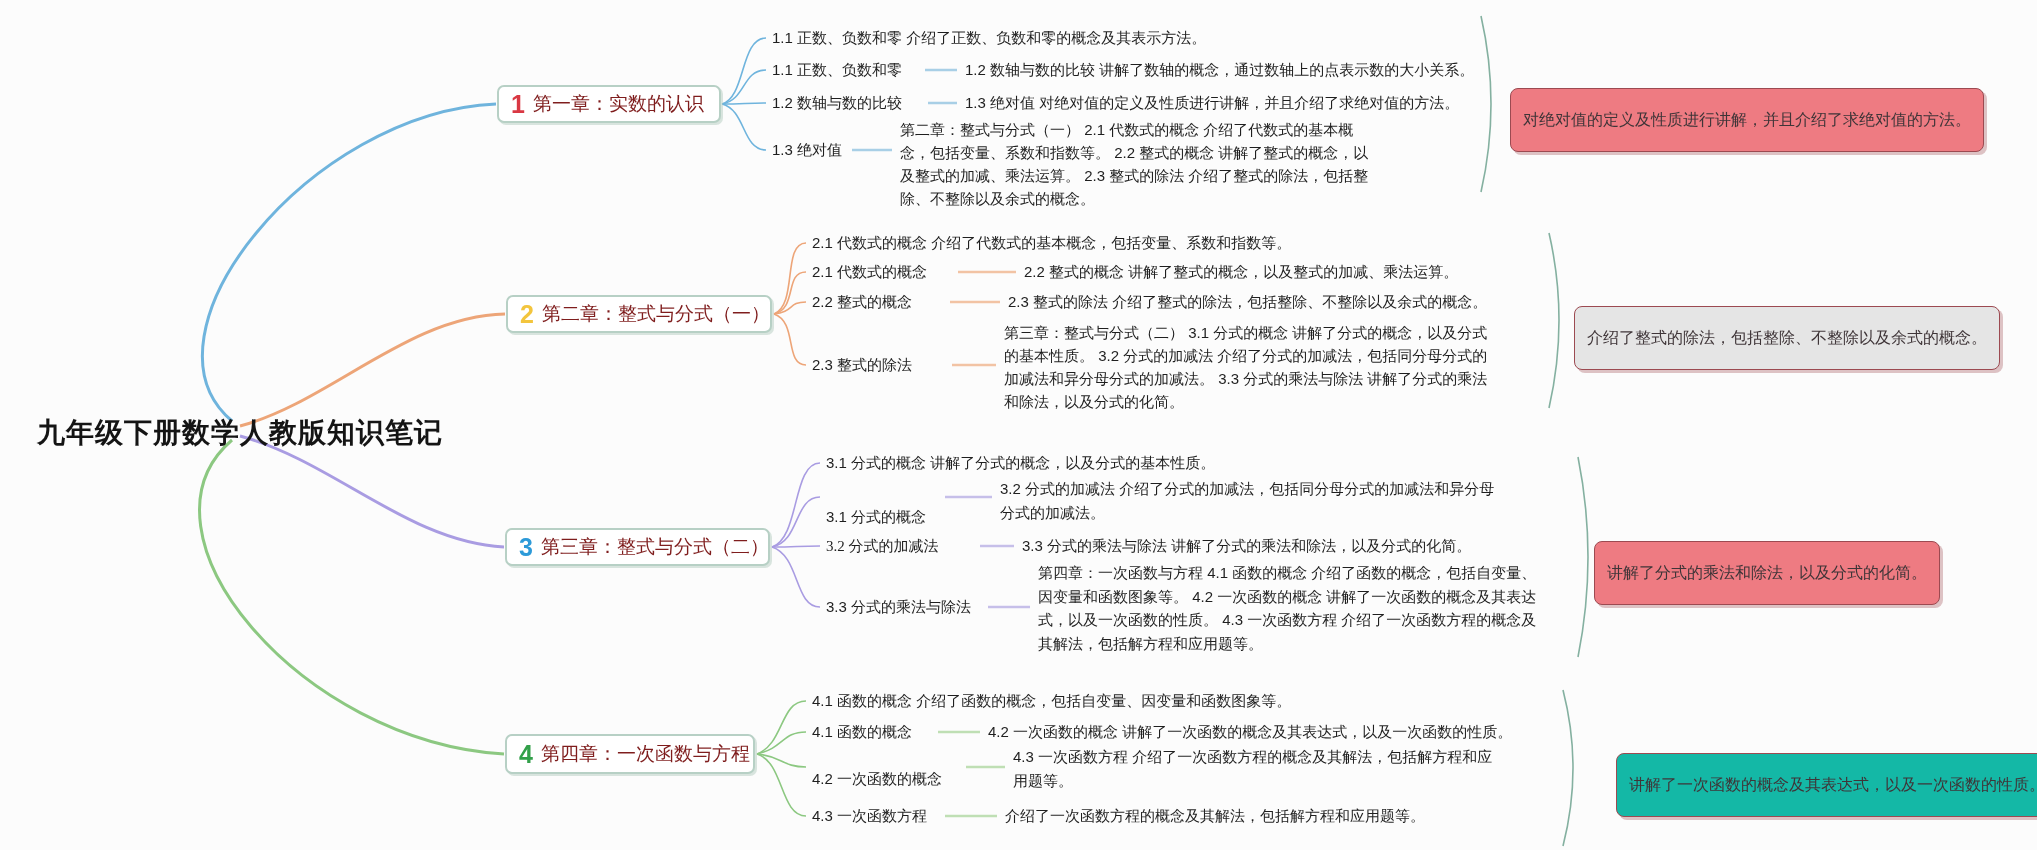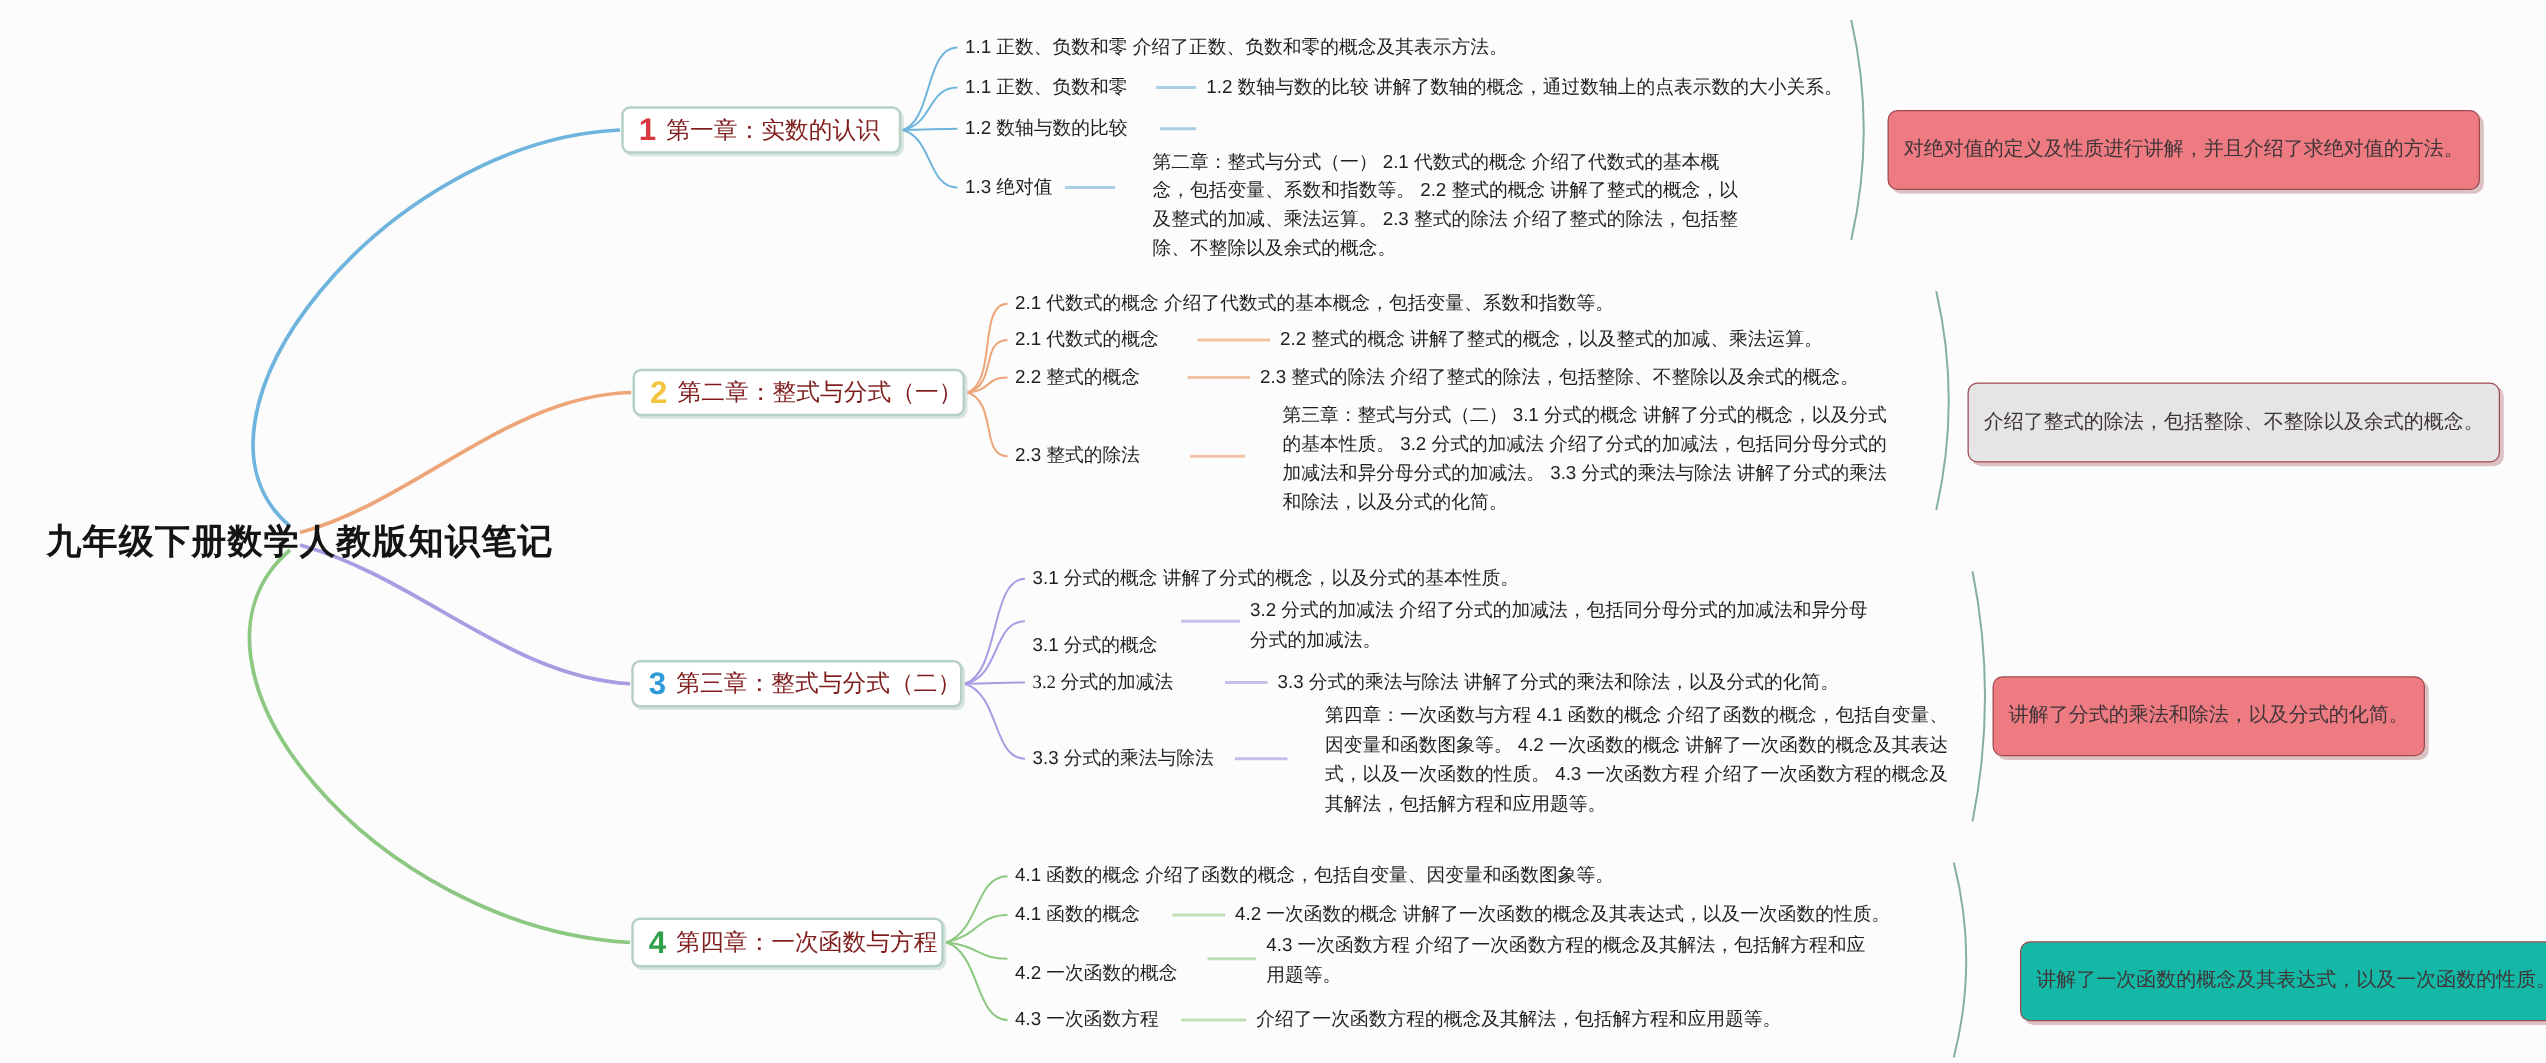--- a/index.html
+++ b/index.html
@@ -7,21 +7,21 @@
   .canvas{position:relative;width:2037px;height:850px;overflow:hidden;}
   svg.links{position:absolute;left:0;top:0;pointer-events:none;}
   svg.links path, svg.links line{fill:none;}
   .root{position:absolute;font-size:28px;font-weight:bold;color:#141414;white-space:nowrap;letter-spacing:1px;}
   .chapter{position:absolute;display:flex;align-items:center;gap:8px;background:#ffffff;
     border:2px solid #b7d0c5;border-radius:7px;padding:0 12px;box-sizing:border-box;
     box-shadow:2px 2px 0 rgba(173,199,187,.45);}
   .chapter .num{font-size:25px;font-weight:bold;line-height:1;}
   .chapter .ctitle{font-size:19px;color:#7f1d1d;white-space:nowrap;font-weight:500;}
   .lbl,.desc{position:absolute;font-size:15px;color:#1f1f1f;white-space:nowrap;line-height:20px;}
-  .para{position:absolute;font-size:15px;color:#1f1f1f;line-height:23px;margin-left:22px;}
+  .para{position:absolute;font-size:15px;color:#1f1f1f;line-height:23px;}
   .wrap2{position:absolute;font-size:15px;color:#1f1f1f;line-height:23.5px;}
   .callout{position:absolute;font-size:16px;line-height:22px;white-space:nowrap;
     padding:20px 12px;border-radius:8px;border:1.5px solid;box-shadow:3px 3px 0 rgba(150,60,66,.30);}
 </style>
 </head>
 <body>
 
 <div class="canvas" style="background:#fcfcfc;">
 
   <svg class="links" width="2037" height="850">
@@ -98,20 +98,21 @@
   </div>
   <div class="chapter" style="left: 505px; top: 734px; width: 250px; height: 40px; border-color: rgb(183, 208, 197);">
     <span class="num" style="color: rgb(51, 160, 74);">4</span>
     <span class="ctitle">第四章：一次函数与方程</span>
   </div>
 
   <div class="desc" style="left:772px;top:28px;">1.1 正数、负数和零 介绍了正数、负数和零的概念及其表示方法。</div>
   <div class="lbl" style="left:772px;top:60px;">1.1 正数、负数和零</div>
   <div class="desc" style="left:965px;top:60px;">1.2 数轴与数的比较 讲解了数轴的概念，通过数轴上的点表示数的大小关系。</div>
   <div class="lbl" style="left:772px;top:93px;">1.2 数轴与数的比较</div>
+  <div class="desc" style="left:965px;top:93px;">1.3 绝对值 对绝对值的定义及性质进行讲解，并且介绍了求绝对值的方法。</div>
   <div class="lbl" style="left:772px;top:140px;">1.3 绝对值</div>
   <div class="para" style="left:900px;top:118px;width:478px;">第二章：整式与分式（一） 2.1 代数式的概念 介绍了代数式的基本概念，包括变量、系数和指数等。 2.2 整式的概念 讲解了整式的概念，以及整式的加减、乘法运算。 2.3 整式的除法 介绍了整式的除法，包括整除、不整除以及余式的概念。</div>
 
   <div class="desc" style="left:812px;top:233px;">2.1 代数式的概念 介绍了代数式的基本概念，包括变量、系数和指数等。</div>
   <div class="lbl" style="left:812px;top:262px;">2.1 代数式的概念</div>
   <div class="desc" style="left:1024px;top:262px;">2.2 整式的概念 讲解了整式的概念，以及整式的加减、乘法运算。</div>
   <div class="lbl" style="left:812px;top:292px;">2.2 整式的概念</div>
   <div class="desc" style="left:1008px;top:292px;">2.3 整式的除法 介绍了整式的除法，包括整除、不整除以及余式的概念。</div>
   <div class="lbl" style="left:812px;top:355px;">2.3 整式的除法</div>
   <div class="para" style="left:1004px;top:321px;width:495px;">第三章：整式与分式（二） 3.1 分式的概念 讲解了分式的概念，以及分式的基本性质。 3.2 分式的加减法 介绍了分式的加减法，包括同分母分式的加减法和异分母分式的加减法。 3.3 分式的乘法与除法 讲解了分式的乘法和除法，以及分式的化简。</div>

